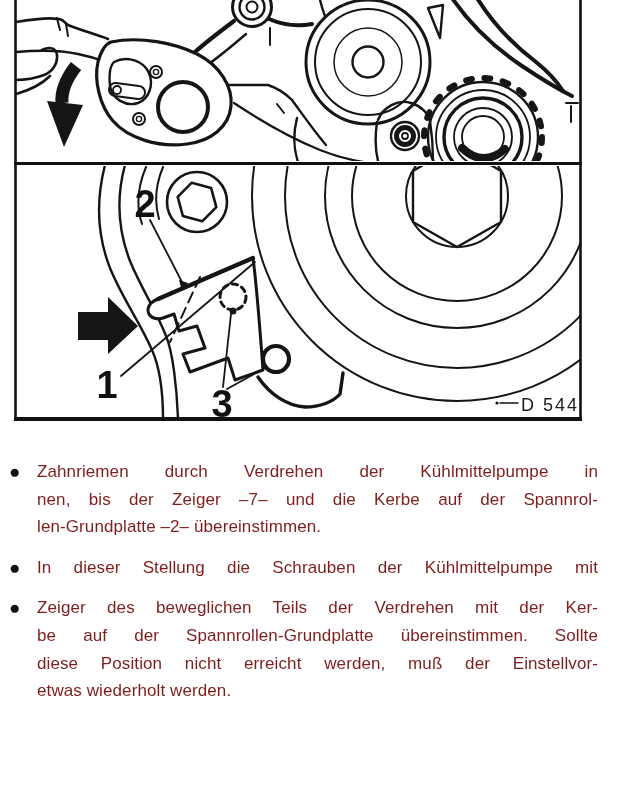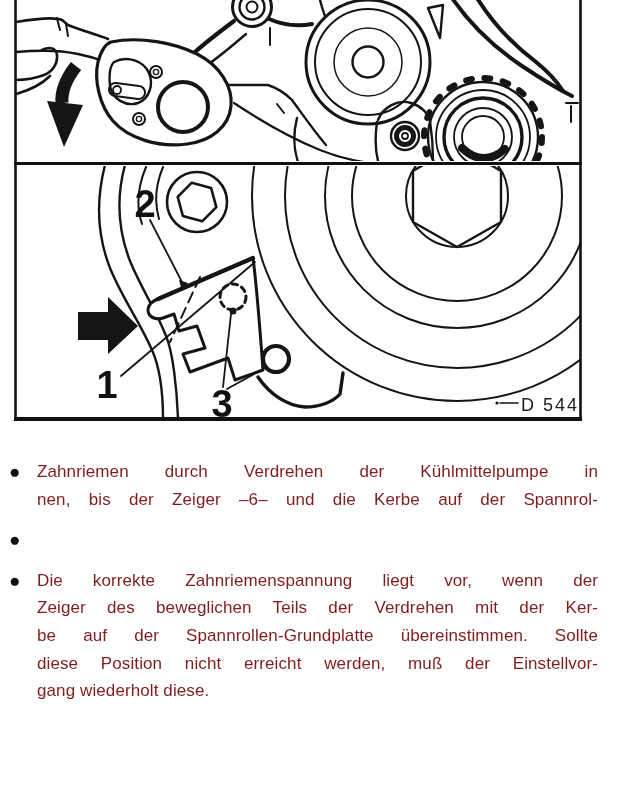--- a/index.html
+++ b/index.html
@@ -180,33 +180,34 @@
       <path d="M14,419 L582,419" stroke-width="4"></path>
       <path d="M14,163.5 L582,163.5" stroke-width="3"></path>
     </g>
   </svg>
 
   <div class="proc">
       <div class="bullet">
         <span class="dot">●</span>
         <div class="lines">
           <div class="jline"><span>Zahnriemen durch Verdrehen der Kühlmittelpumpe in</span></div>
-          <div class="jline"><span>nen, bis der Zeiger –6– und die Kerbe auf der Spannrol-</span></div>
+          <div class="jline"><span>nen, bis der Zeiger –7– und die Kerbe auf der Spannrol-</span></div>
+          <div class="jline last"><span>len-Grundplatte –2– übereinstimmen.</span></div>
         </div>
       </div>
       <div class="bullet">
         <span class="dot">●</span>
         <div class="lines">
+          <div class="jline"><span>In dieser Stellung die Schrauben der Kühlmittelpumpe mit</span></div>
         </div>
       </div>
       <div class="bullet">
         <span class="dot">●</span>
         <div class="lines">
-          <div class="jline"><span>Die korrekte Zahnriemenspannung liegt vor, wenn der</span></div>
           <div class="jline"><span>Zeiger des beweglichen Teils der Verdrehen mit der Ker-</span></div>
           <div class="jline"><span>be auf der Spannrollen-Grundplatte übereinstimmen. Sollte</span></div>
           <div class="jline"><span>diese Position nicht erreicht werden, muß der Einstellvor-</span></div>
-          <div class="jline last"><span>gang wiederholt diese.</span></div>
+          <div class="jline last"><span>etwas wiederholt werden.</span></div>
         </div>
       </div>
     </div>
 
 </div>
 
 </body></html>

